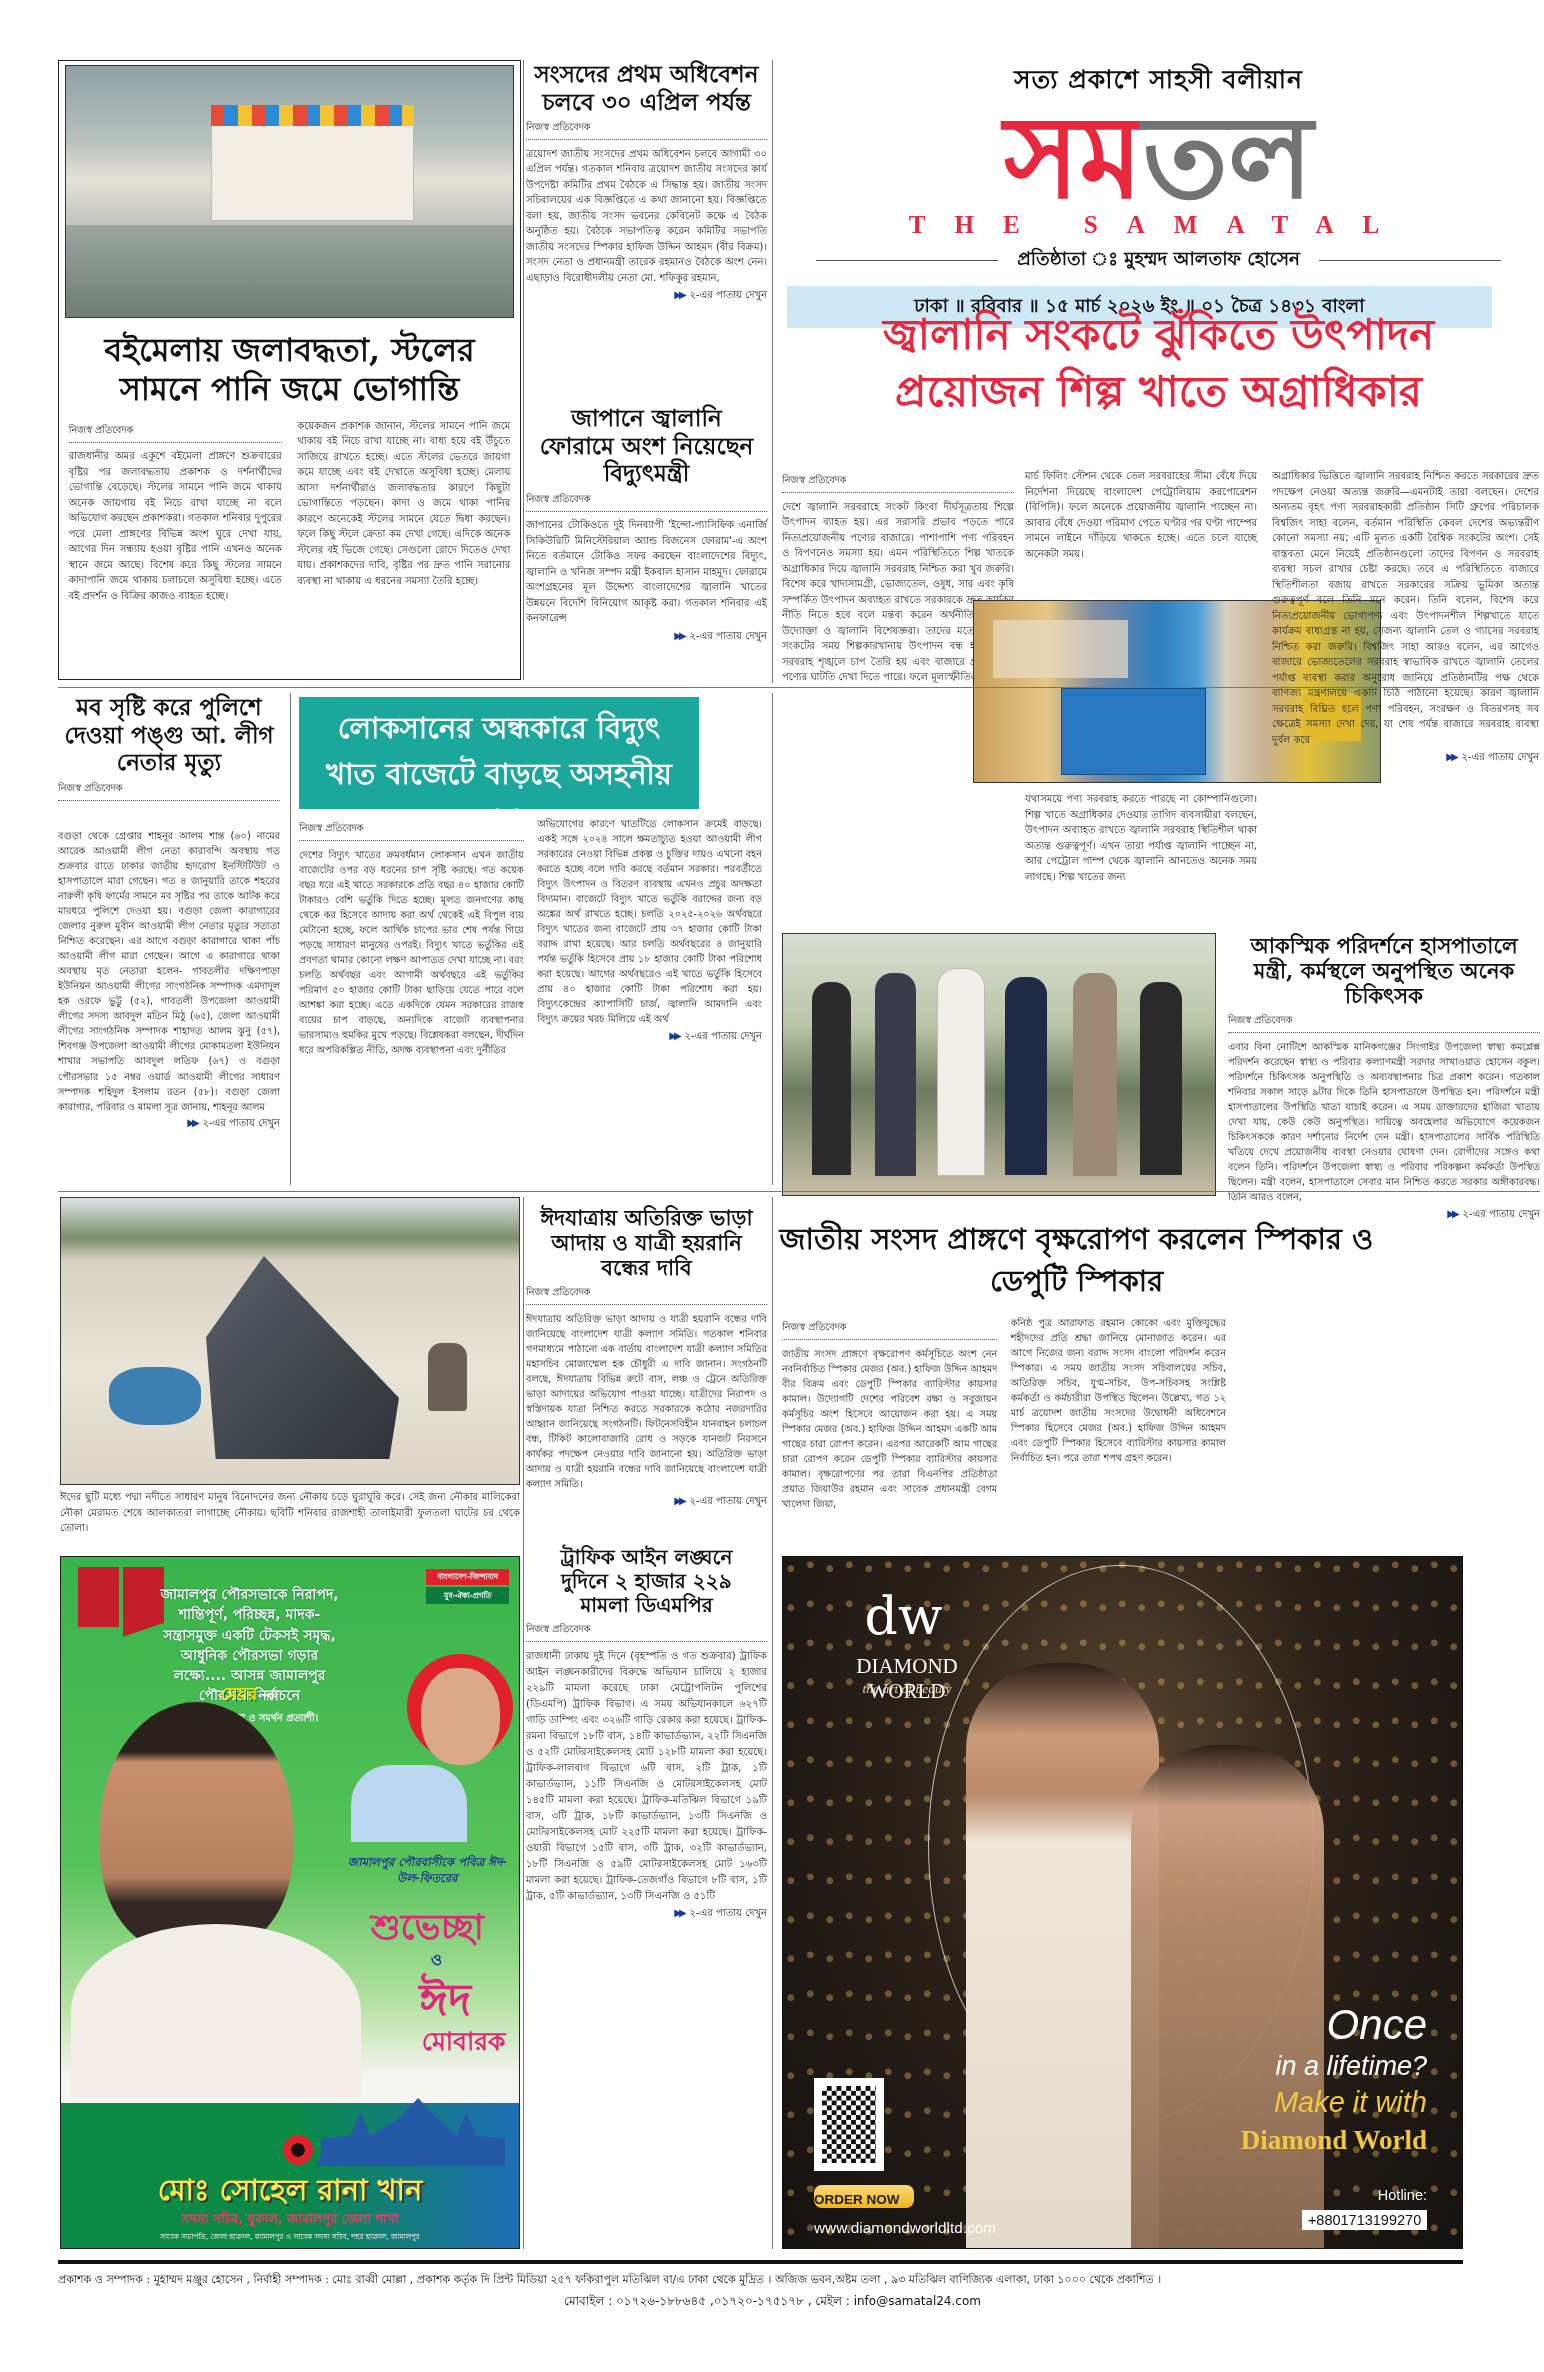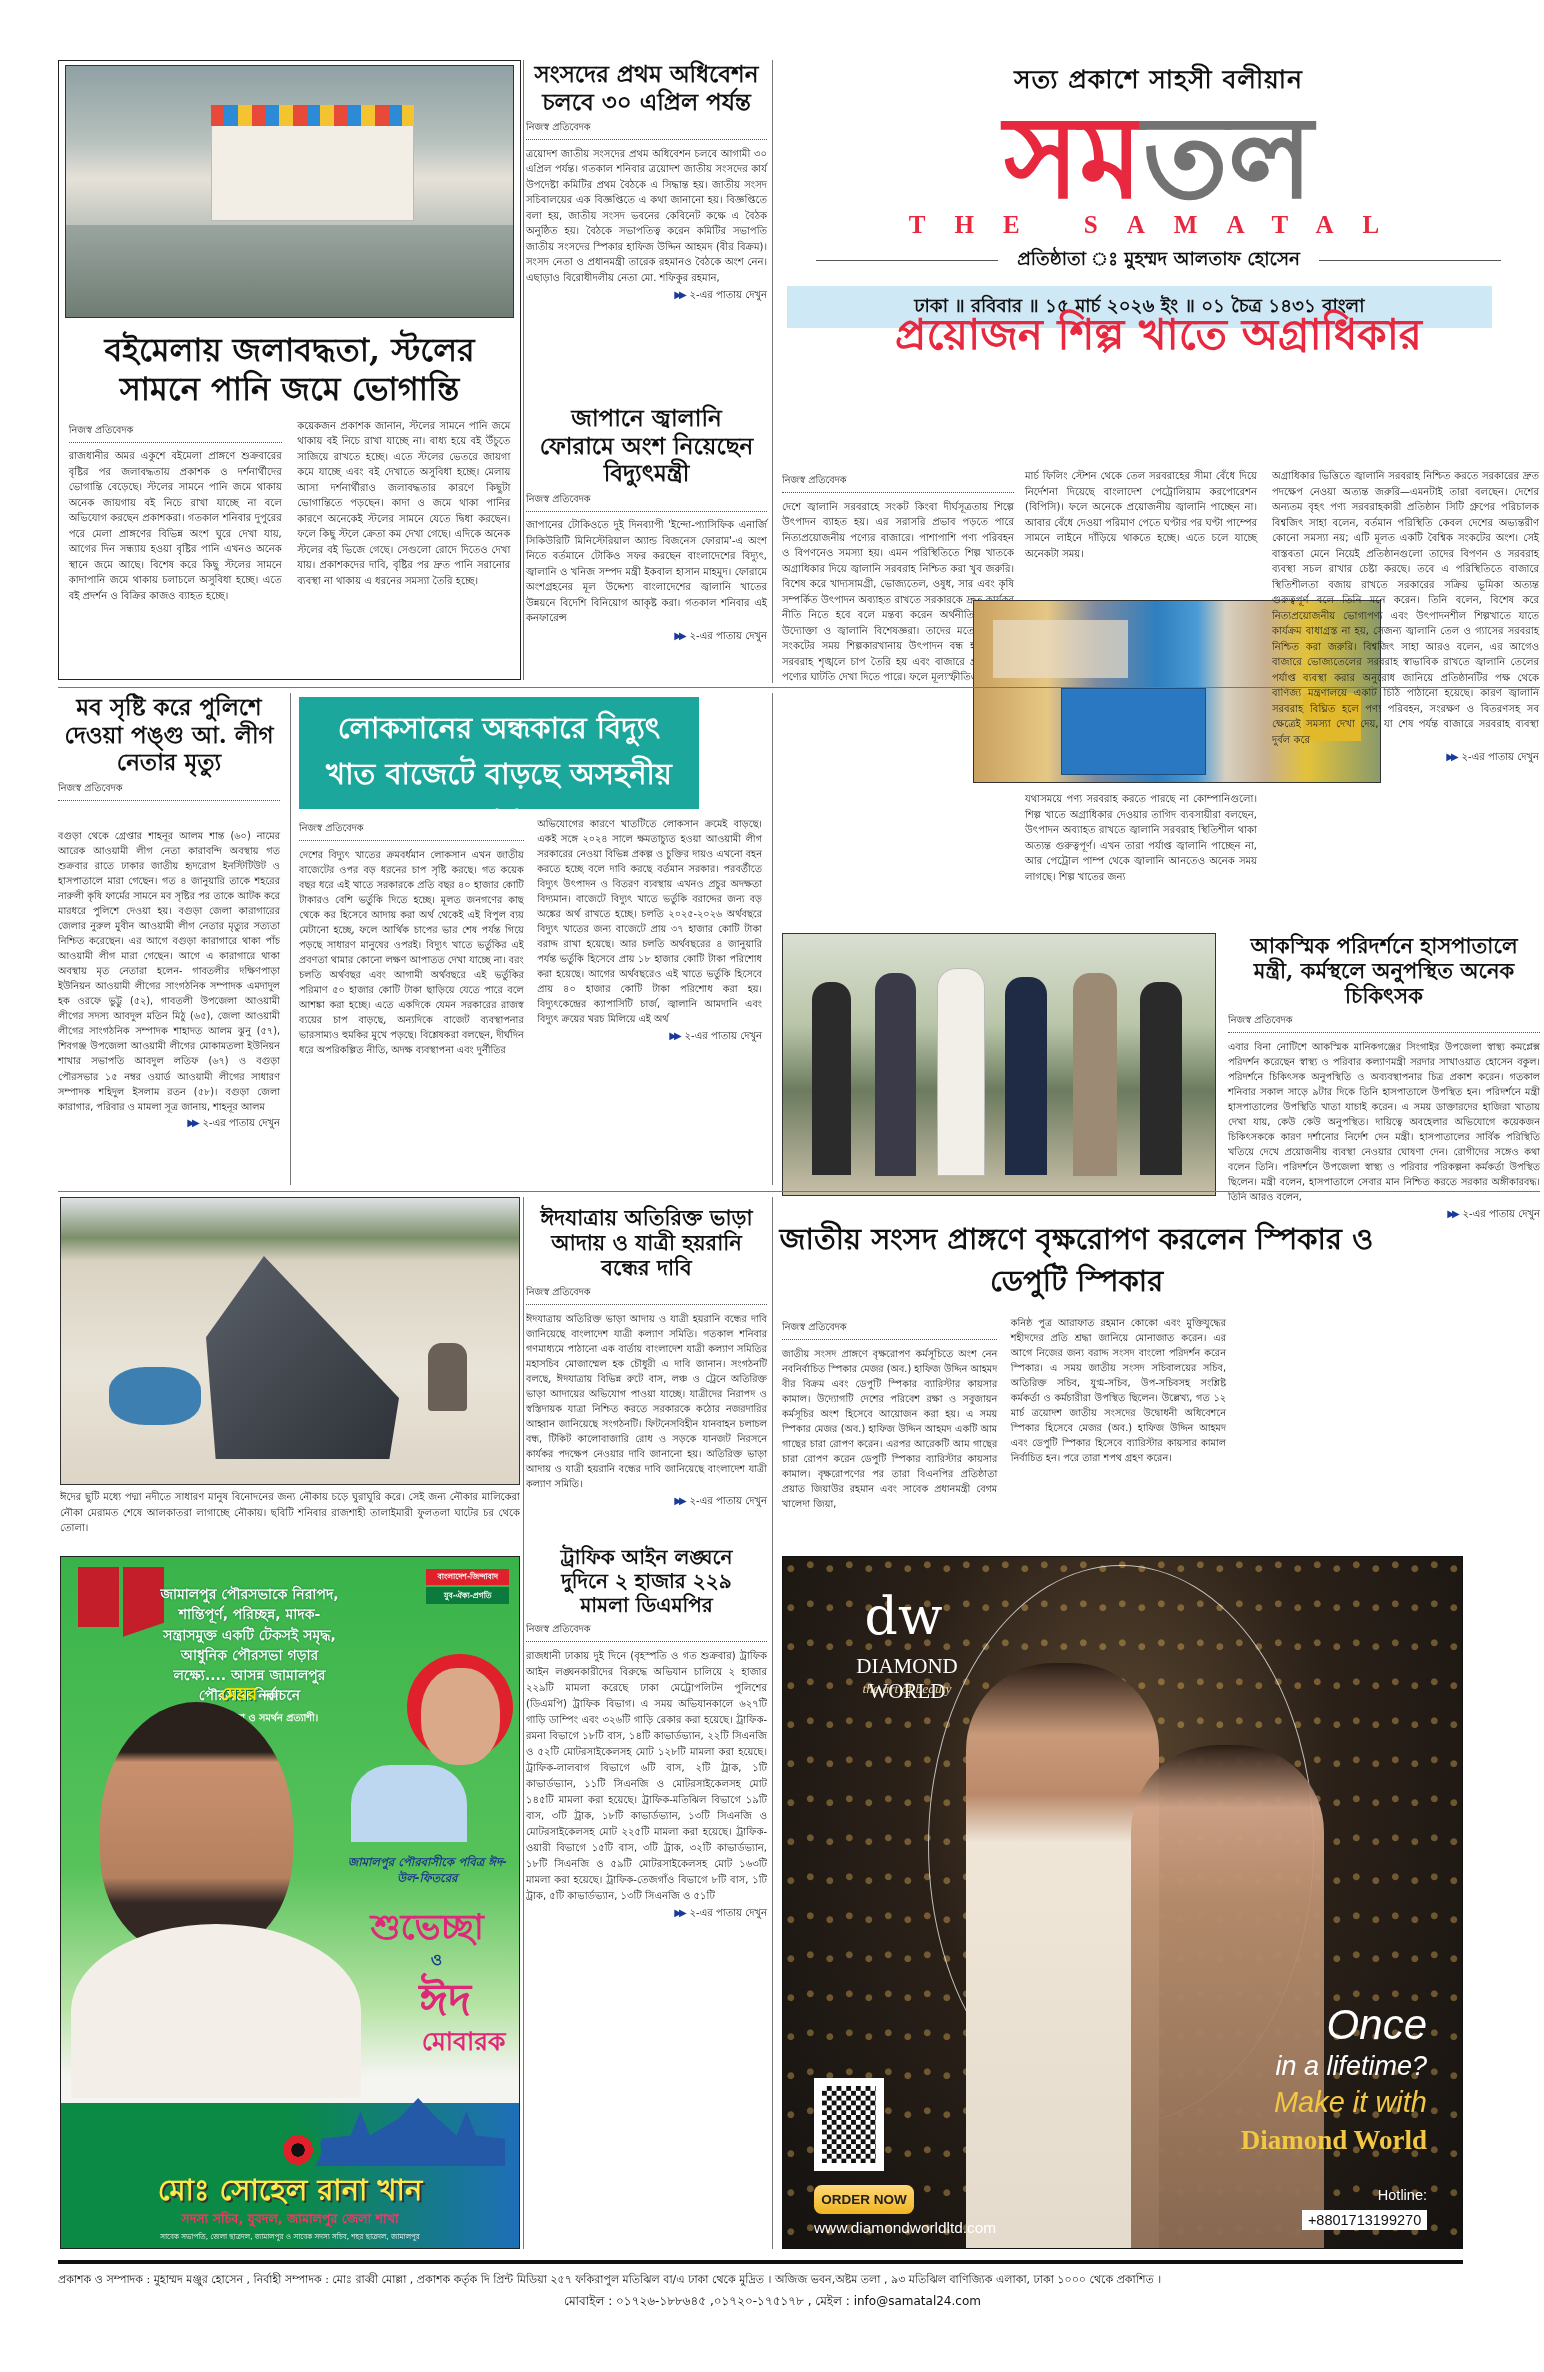--- a/index.html
+++ b/index.html
@@ -56,20 +56,21 @@
   <div style="font-family:'Liberation Serif',serif;font-weight:bold;font-size:25px;color:#e8283f;text-align:center;letter-spacing:29px;margin-top:-3.9px">THE SAMATAL</div>
   <div style="display:flex;align-items:center;gap:19px;margin:5.8px 39px 0">
     <div style="flex:1;height:1.9px;background:#555"></div>
     <div style="font-size:18.3px;font-weight:bold;color:#111">প্রতিষ্ঠাতা ঃ মুহম্মদ আলতাফ হোসেন</div>
     <div style="flex:1;height:1.9px;background:#555"></div>
   </div>
   <div style="background:#cfe8f6;text-align:center;font-size:18.3px;font-weight:bold;color:#111;padding:5.8px 0;margin:9.7px 48px 0 9.7px">ঢাকা ॥ রবিবার ॥ ১৫ মার্চ ২০২৬ ইং ॥ ০১ চৈত্র ১৪৩১ বাংলা</div>
 </div>
 
 <div class="abs" style="left:777px;top:307px;width:763px;text-align:center;font-family:'DejaVu Serif',serif;font-weight:bold;color:#e8283f;font-size:42px;line-height:1.35">
+  <div>জ্বালানি সংকটে ঝুঁকিতে উৎপাদন</div>
   <div>প্রয়োজন শিল্প খাতে অগ্রাধিকার</div>
 </div>
 
 <div class="abs" style="left:782px;top:468px;width:758px;height:463px">
   <div class="abs" style="left:0;top:0;width:232px">
     <div class="byline">নিজস্ব প্রতিবেদক</div>
     <p class="body">দেশে জ্বালানি সরবরাহে সংকট কিংবা দীর্ঘসূত্রতায় শিল্পে উৎপাদন ব্যাহত হয়। এর সরাসরি প্রভাব পড়তে পারে নিত্যপ্রয়োজনীয় পণ্যের বাজারে। পাশাপাশি পণ্য পরিবহন ও বিপণনেও সমস্যা হয়। এমন পরিস্থিতিতে শিল্প খাতকে অগ্রাধিকার দিয়ে জ্বালানি সরবরাহ নিশ্চিত করা খুব জরুরি। বিশেষ করে খাদ্যসামগ্রী, ভোজ্যতেল, ওষুধ, সার এবং কৃষি সম্পর্কিত উৎপাদন অব্যাহত রাখতে সরকারকে দ্রুত কার্যকর নীতি নিতে হবে বলে মন্তব্য করেন অর্থনীতিবিদ, শিল্প উদ্যোক্তা ও জ্বালানি বিশেষজ্ঞরা। তাদের মতে, জ্বালানি সংকটের সময় শিল্পকারখানায় উৎপাদন বন্ধ হয়ে গেলে সরবরাহ শৃঙ্খলে চাপ তৈরি হয় এবং বাজারে প্রয়োজনীয় পণ্যের ঘাটতি দেখা দিতে পারে। ফলে মূল্যস্ফীতিও বাড়ার</p>
   </div>
   <div class="abs" style="left:243px;top:0;width:232px">
     <p class="body">মার্চ ফিলিং স্টেশন থেকে তেল সরবরাহের সীমা বেঁধে দিয়ে নির্দেশনা দিয়েছে বাংলাদেশ পেট্রোলিয়াম করপোরেশন (বিপিসি)। ফলে অনেকে প্রয়োজনীয় জ্বালানি পাচ্ছেন না। আবার বেঁধে দেওয়া পরিমাণ পেতে ঘণ্টার পর ঘণ্টা পাম্পের সামনে লাইনে দাঁড়িয়ে থাকতে হচ্ছে। এতে চলে যাচ্ছে অনেকটা সময়।</p>
@@ -200,21 +201,21 @@
   <div style="position:absolute;left:145px;top:7.7px;width:386px;height:560px;border:1.4px solid rgba(255,255,255,.7);border-radius:50%"></div>
   <div style="position:absolute;left:183px;top:106px;width:193px;height:599px;background:linear-gradient(180deg,#2a1d15 0%,#c99a7a 12%,#bb8a6a 22%,#efe6d8 30%,#e4dacb 100%);border-radius:87px 87px 0 0"></div>
   <div style="position:absolute;left:348px;top:188px;width:193px;height:521px;background:linear-gradient(180deg,#2a1d15 0%,#d1a488 12%,#c89a7c 20%,#b98f6e 30%,#8a6a52 100%);border-radius:87px 87px 0 0;opacity:.95"></div>
   <div style="position:absolute;left:31px;top:521px;width:70px;height:93px;background:#fff;padding:7.7px">
     <div style="width:100%;height:100%;background:repeating-conic-gradient(#111 0 25%,#fff 0 50%) 0 0/9.7px 9.7px"></div>
   </div>
   <div style="position:absolute;right:35px;top:444px;font-family:'Liberation Sans',sans-serif;font-style:italic;font-size:42px;color:#fff">Once</div>
   <div style="position:absolute;right:35px;top:494px;font-family:'Liberation Sans',sans-serif;font-style:italic;font-size:27px;color:#fff">in a lifetime?</div>
   <div style="position:absolute;right:35px;top:529px;font-family:'Liberation Sans',sans-serif;font-style:italic;font-size:29px;color:#f2c743">Make it with</div>
   <div style="position:absolute;right:35px;top:568px;font-family:'Liberation Serif',serif;font-weight:bold;font-size:27px;color:#f2c743">Diamond World</div>
-  <div style="position:absolute;left:31px;top:628px;width:100px;height:29px;line-height:29px;text-align:center;border-radius:7.7px;background:linear-gradient(180deg,#ffd87a,#f0b41f);color:#222;font-family:'Liberation Sans',sans-serif;font-weight:bold;font-size:13.5px">ORDER NOW</div>
+  <div style="position:absolute;left:31px;top:628px;width:100px;height:23px;line-height:29px;text-align:left;border-radius:7.7px;background:linear-gradient(180deg,#ffd87a,#f0b41f);color:#222;font-family:'Liberation Sans',sans-serif;font-weight:bold;font-size:13.5px">ORDER NOW</div>
   <div style="position:absolute;left:31px;top:662px;font-family:'Liberation Sans',sans-serif;font-size:15.4px;color:#fff">www.diamondworldltd.com</div>
   <div style="position:absolute;right:35px;top:630px;font-family:'Liberation Sans',sans-serif;font-size:14.5px;color:#fff">Hotline:</div>
   <div style="position:absolute;right:35px;top:653px;background:#fff;color:#111;padding:1.9px 5.8px;font-family:'Liberation Sans',sans-serif;font-size:14.5px">+8801713199270</div>
 </div>
 
 <div class="vrule" style="left:523px;top:60px;height:620px"></div>
 <div class="vrule" style="left:772px;top:60px;height:623px"></div>
 <div class="hrule" style="left:58px;top:687px;width:1482px"></div>
 <div class="vrule" style="left:290px;top:693px;height:492px"></div>
 <div class="vrule" style="left:772px;top:693px;height:492px"></div>

